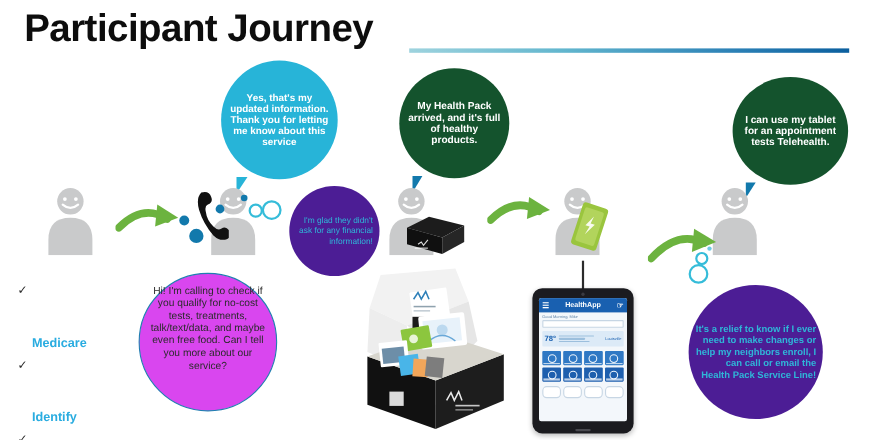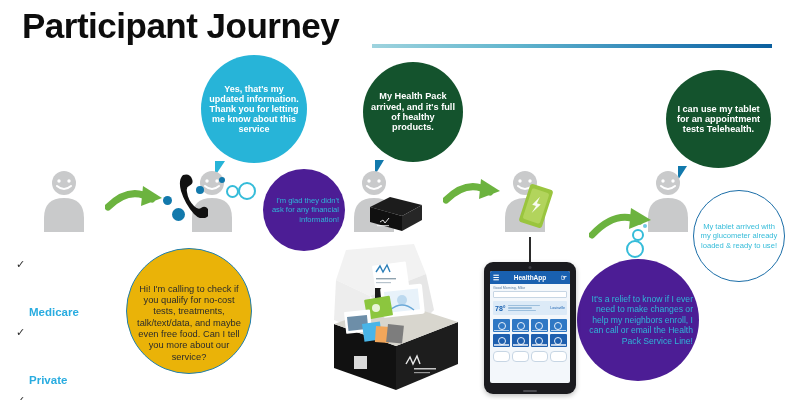--- a/index.html
+++ b/index.html
@@ -54,24 +54,24 @@
     border-radius:50%;
     background:#ffffff;
     border:1.6px solid #1b6ea8;
     color:#35bcd9;
     display:flex;align-items:center;justify-content:center;
     text-align:center;line-height:1.2;
     box-sizing:border-box;padding:6px;
   }
   .thincircle{
     border-radius:50%;
-    background:#eab308;
+    background:#d946ef;
     border:1.4px solid #1f7fb0;
     color:#2b2b2b;
-    display:flex;align-items:flex-end;justify-content:center;
+    display:flex;align-items:flex-start;justify-content:center;
     text-align:center;line-height:1.22;
     box-sizing:border-box;padding:10px;
   }
 
   
   .person{width:44px;height:62px;}
 
   
   #checklist{left:16px;top:258px;width:120px;}
   .check-row{display:flex;align-items:flex-start;margin-bottom:7px;}
@@ -271,40 +271,37 @@
   <div class="abs ring" style="left:226px;top:185px;width:9px;height:9px;"></div>
   <div class="abs ring" style="left:238px;top:182px;width:14px;height:14px;"></div>
   <div class="abs ring" style="left:632px;top:229px;width:8px;height:8px;"></div>
   <div class="abs ring" style="left:626px;top:240px;width:14px;height:14px;"></div>
   <div class="abs dot" style="left:643px;top:224px;width:4px;height:4px;background:#6fc9e3;"></div>
 
   <div class="abs softcircle" style="left:263px;top:169px;width:82px;height:82px;font-size:7.6px;">
     <span>I'm glad they didn't ask for any financial information!</span>
   </div>
 
-  <div class="abs outlinecircle" style="left:693px;top:190px;width:92px;height:92px;font-size:7.6px;">
-    <span>My tablet arrived with my glucometer already loaded &amp; ready to use!</span>
-  </div>
-
-  <div class="abs softcircle" style="left:577px;top:259px;width:122px;height:122px;font-size:8.6px;">
+
+  <div class="abs softcircle" style="left:626px;top:259px;width:122px;height:122px;font-size:8.6px;font-weight:bold;">
     <span>It's a relief to know if I ever need to make changes or help my neighbors enroll, I can call or email the Health Pack Service Line!</span>
   </div>
 
   <div class="abs thincircle" style="left:126px;top:248px;width:126px;height:126px;font-size:9.3px;">
     <span>Hi! I'm calling to check if you qualify for no-cost tests, treatments, talk/text/data, and maybe even free food. Can I tell you more about our service?</span>
   </div>
 
   <div class="abs" id="checklist">
     <div class="check-row">
       <span class="check-mark">✓</span>
       <span class="check-label">Medicare</span>
     </div>
     <div class="check-row">
       <span class="check-mark">✓</span>
-      <span class="check-label">Private</span>
+      <span class="check-label">Identify</span>
     </div>
     <div class="check-row">
       <span class="check-mark">✓</span>
       <span class="check-label">Morning</span>
     </div>
     <div class="check-row">
       <span class="check-mark">✓</span>
     </div>
   </div>
 

